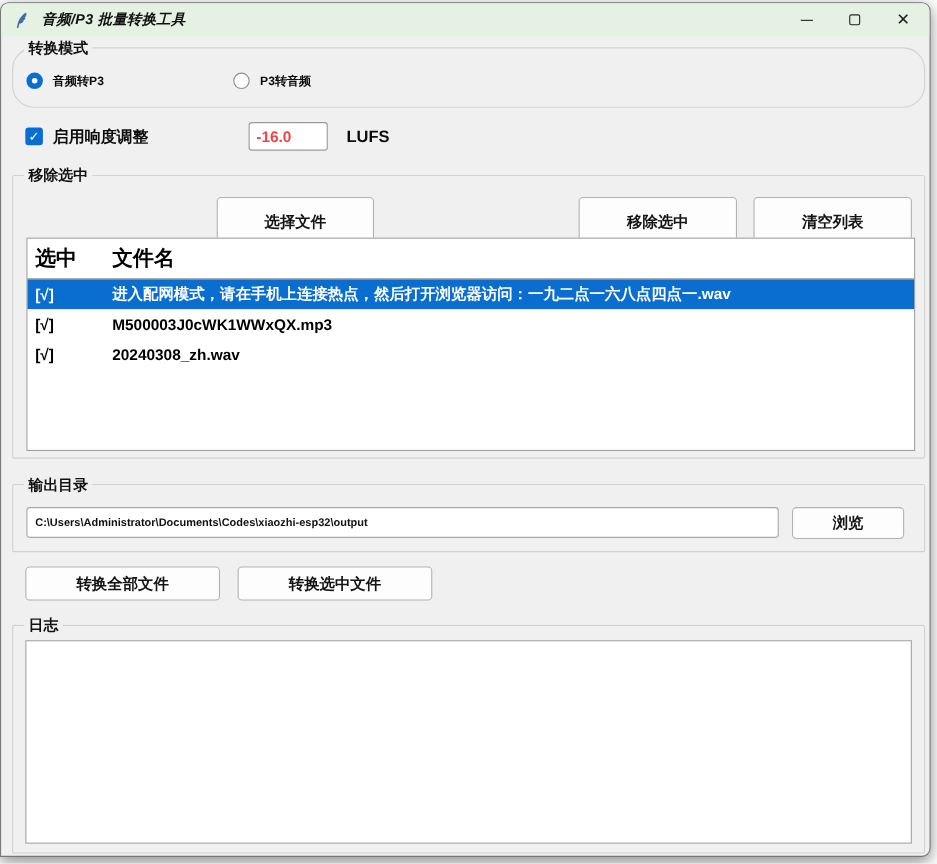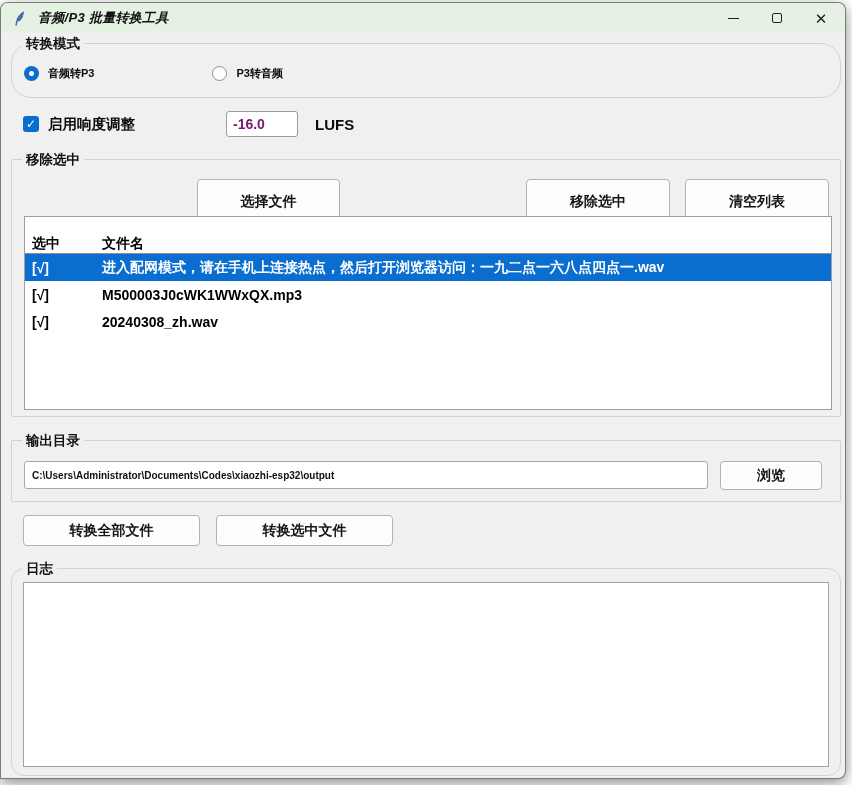--- a/index.html
+++ b/index.html
@@ -33,56 +33,56 @@
   .group {
     position:absolute; border:1px solid #d2d2d2; border-radius:2px; background:#f0f0f0;
   }
   .group-label {
     position:absolute; top:-9px; left:10px; background:#f0f0f0; padding:0 4px;
     font-size:13.5px; font-weight:700; color:#111; line-height:17px; white-space:nowrap;
   }
   .g-mode   { left:10px; top:40px;  width:830px; height:55px;border-radius:20px; }
   .g-input  { left:10px; top:156px; width:830px; height:258px; }
   .g-output { left:10px; top:437px; width:830px; height:62px; }
-  .g-log    { left:10px; top:565px; width:830px; height:208px; border-radius:13px; }
+  .g-log    { left:10px; top:565px; width:830px; height:208px; border-radius:2px; }
   
   .radio-row { position:absolute; left:12px; top:22px; display:flex; gap:118px; align-items:center; }
   .radio-item { display:flex; align-items:center; gap:9px; }
   .radio-circle { width:15px; height:15px; border-radius:50%; position:relative; flex:0 0 auto; }
   .radio-on  { background:#0a6ed1; }
   .radio-on::after { content:""; position:absolute; left:5px; top:5px; width:5px; height:5px; border-radius:50%; background:#fff; }
   .radio-off { background:#fdfdfd; border:1.5px solid #8d8d8d; }
   .radio-label { font-size:11px; font-weight:700; color:#0b0b0b; }
   
   .loudness-row { position:absolute; left:22px; top:108px; display:flex; align-items:center; }
   .checkbox { width:16px; height:16px; border-radius:3px; background:#0a6ed1; color:#fff;
     display:flex; align-items:center; justify-content:center; font-size:12px; font-weight:700; }
   .check-label { font-size:14.5px; font-weight:700; color:#0b0b0b; margin-left:9px; }
   .lufs-entry {
     width:72px; height:26px; margin-left:91px; border:1px solid #9a9a9a; border-radius:3px;
-    background:#fff; font-family:inherit; font-size:14px; font-weight:700; color:#701a75;
+    background:#fff; font-family:inherit; font-size:14px; font-weight:700; color:#ef4444;
     padding:0 6px; outline:none;
   }
   .lufs-label { font-size:15px; font-weight:700; color:#0b0b0b; margin-left:17px; }
   
   .btn {
     position:absolute; height:46px; background:#fdfdfd; border:1px solid #b2b2b2; border-radius:4px;
     font-family:inherit; font-size:14px; font-weight:700; color:#141414; text-align:center; cursor:default;
     display:flex; align-items:center; justify-content:center;
   }
   .btn-select { left:185px; top:19px; width:143px; }
   .btn-remove { left:514px; top:19px; width:144px; }
   .btn-clear  { left:673px; top:19px; width:144px; }
   
   .filelist {
     position:absolute; left:12px; top:56px; width:808px; height:194px;
     background:#fff; border:1px solid #9f9f9f;
   }
-  .flist-header { display:flex; height:37px; align-items:flex-end; border-bottom:1px solid #8f8f8f;
-    font-size:14px; font-weight:700; color:#000; }
+  .flist-header { display:flex; height:37px; align-items:center; border-bottom:1px solid #8f8f8f;
+    font-size:19px; font-weight:700; color:#000; }
   .col-check { width:77px; padding-left:7px; flex:0 0 auto; }
   .col-name { flex:1; white-space:nowrap; overflow:hidden; }
   .flist-row { display:flex; height:27px; align-items:center; font-size:14px; font-weight:700; color:#000; white-space:nowrap; }
   .flist-row.selected { background:#0a6ed1; color:#fff; }
   
   .path-entry {
     position:absolute; left:12px; top:20px; width:684px; height:28px;
     border:1px solid #a8a8a8; border-radius:3px; background:#fff;
     font-family:inherit; font-size:10px; font-weight:700; color:#111; padding:0 7px; outline:none;
   }

